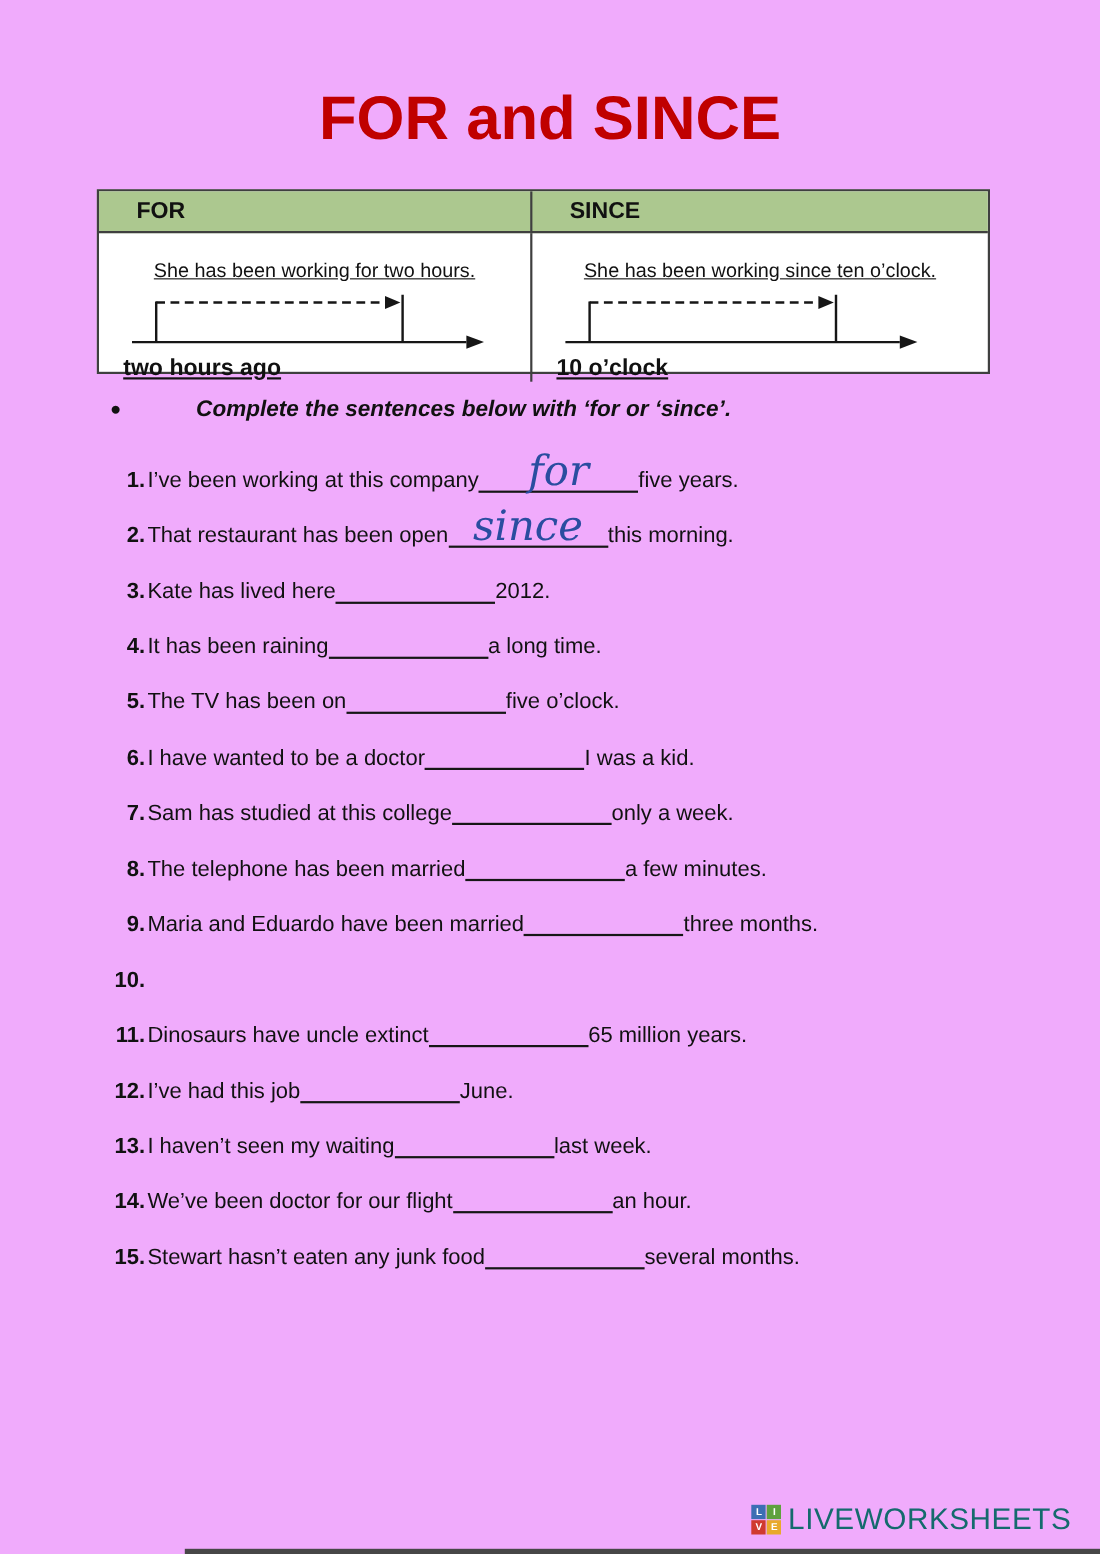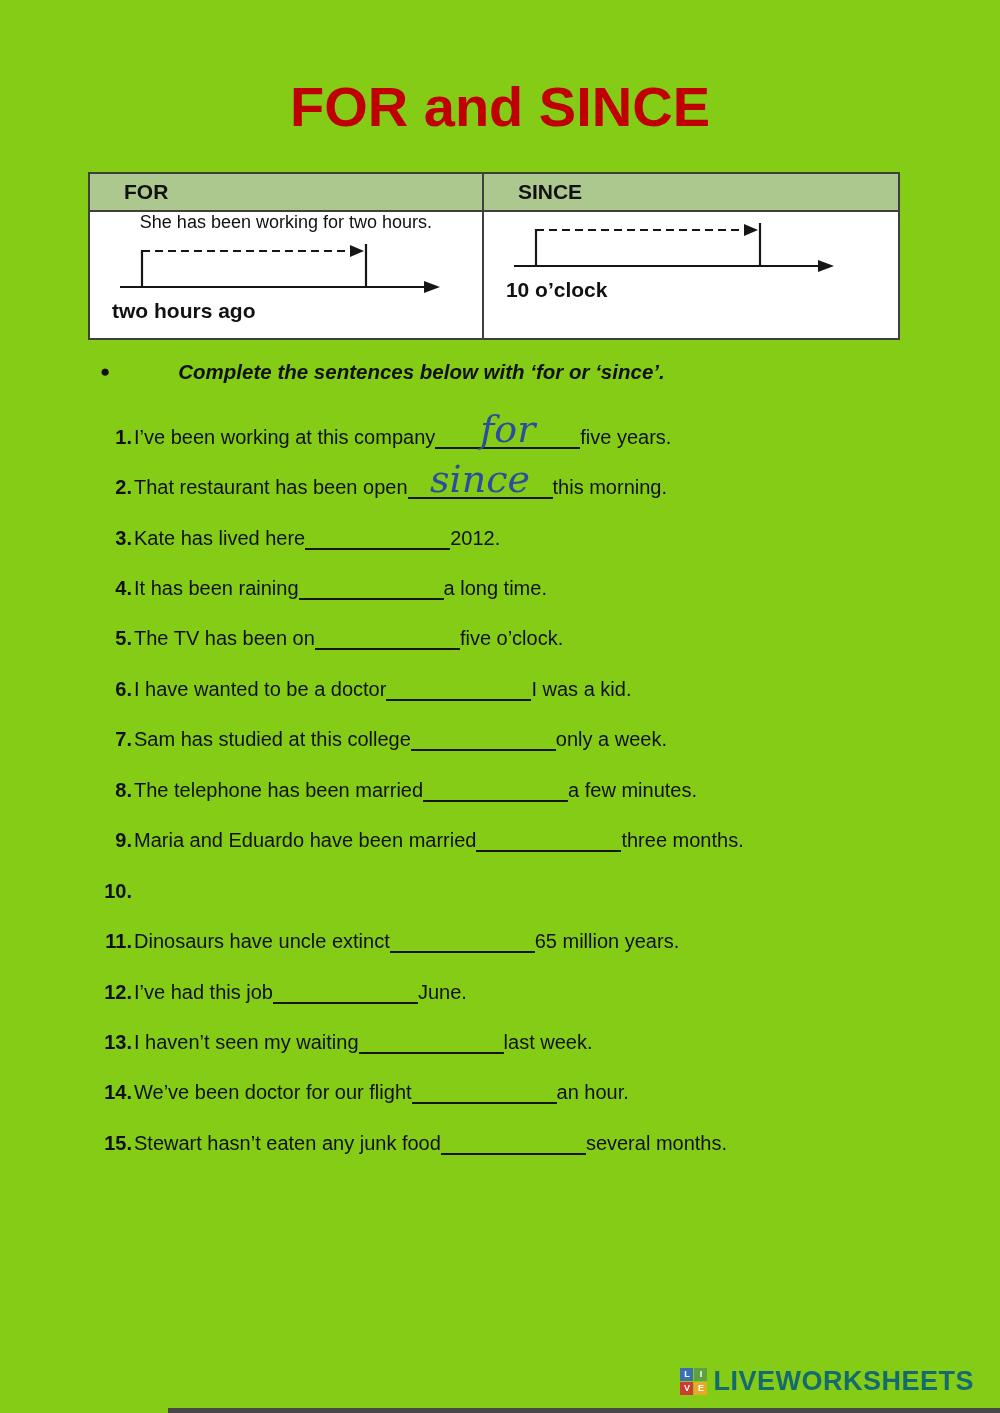--- a/index.html
+++ b/index.html
@@ -1,17 +1,17 @@
 <!DOCTYPE html>
 <html><head>
 <meta charset="utf-8">
 <style>
   html,body { margin:0; padding:0; background:#ffffff; }
   .page {
-    position:relative; width:1000px; height:1413px; background:#84cc16;
+    position:relative; width:1000px; height:1413px; background:#f0abfc;
     font-family:"Liberation Sans", sans-serif; color:#111; overflow:hidden;
   }
 
   
   .title {
     position:absolute; top:76px; left:0; width:100%;
     text-align:center; font-size:56px; font-weight:bold; color:#C00000;
     line-height:1.1;
   }
 
@@ -21,21 +21,21 @@
     border:2px solid #3f3f3f; box-sizing:border-box;
     display:grid; grid-template-columns:48.5% 51.5%; grid-template-rows:38px 1fr;
     background:#fff;
   }
   .th {
     background:#ACC88F; display:flex; align-items:center;
     padding-left:34px; font-weight:bold; font-size:21px;
     border-bottom:2px solid #3f3f3f; box-sizing:border-box;
   }
   .second { border-left:2px solid #3f3f3f; box-sizing:border-box; }
-  .td { padding-top:0; }
+  .td { padding-top:24px;text-decoration:underline; }
   .td .cell-sentence { text-align:center; font-size:18px; }
   .td svg { display:block; margin:4px 0 0 10px; }
   .time-label { font-weight:bold; font-size:21px; margin:0 0 0 22px; }
 
   
   .instruction { position:absolute; top:360px; left:100px; display:flex; align-items:center; }
   .instruction .bullet { font-size:17px; margin-right:24px; }
   .instruction .instr-text { font-weight:bold; font-style:italic; font-size:20.5px;margin-left:44px; }
 
   
@@ -57,21 +57,21 @@
   .footer { position:absolute; right:26px; bottom:16px; display:flex; align-items:center; }
   .logo { display:grid; grid-template-columns:13px 13px; grid-auto-rows:13px; gap:1px; margin-right:6px; }
   .logo .sq {
     display:flex; align-items:center; justify-content:center;
     color:#fff; font-size:9px; font-weight:bold; line-height:1;
   }
   .sq-0 { background:#3C6EB4; }
   .sq-1 { background:#5FA13E; }
   .sq-2 { background:#D03A2F; }
   .sq-3 { background:#E8A92B; }
-  .brand { font-size:27px; font-weight:bold; color:#156A6D; letter-spacing:0.5px; }
+  .brand { font-size:27px; font-weight:normal; color:#156A6D; letter-spacing:0.5px; }
 
   
   .page-edge { position:absolute; bottom:0; left:168px; right:0; height:5px; background:#474747; }
 
   .tl-line { stroke:#161616; stroke-width:2.2; }
   .tl-dash { stroke:#161616; stroke-width:2.2; stroke-dasharray:8 5; }
   .tl-arrow { fill:#161616; }
 </style>
 </head>
 <body>
@@ -91,20 +91,21 @@
         <polygon class="tl-arrow" points="250,8 264,14 250,20"></polygon>
         <line class="tl-line" x1="42" y1="13" x2="42" y2="50"></line>
         <line class="tl-line" x1="266" y1="7" x2="266" y2="50"></line>
         <line class="tl-line" x1="20" y1="50" x2="324" y2="50"></line>
         <polygon class="tl-arrow" points="324,44 340,50 324,56"></polygon>
       </svg>
       <div class="time-label">two hours ago</div>
     </div>
 
     <div class="td second">
+      <div class="cell-sentence">She has been working since ten o’clock.</div>
       <svg width="350" height="62" viewBox="0 0 350 62">
         <line class="tl-dash" x1="42" y1="14" x2="250" y2="14"></line>
         <polygon class="tl-arrow" points="250,8 264,14 250,20"></polygon>
         <line class="tl-line" x1="42" y1="13" x2="42" y2="50"></line>
         <line class="tl-line" x1="266" y1="7" x2="266" y2="50"></line>
         <line class="tl-line" x1="20" y1="50" x2="324" y2="50"></line>
         <polygon class="tl-arrow" points="324,44 340,50 324,56"></polygon>
       </svg>
       <div class="time-label">10 o’clock</div>
     </div>

